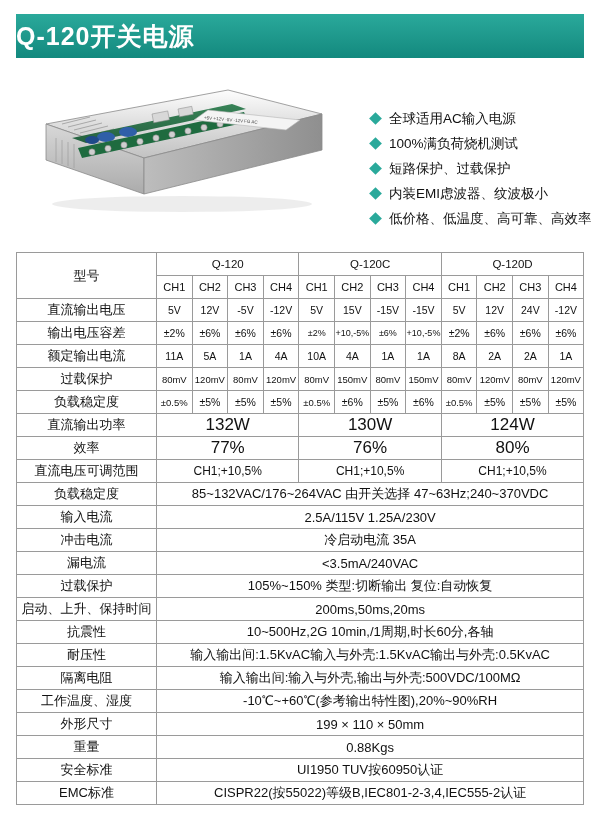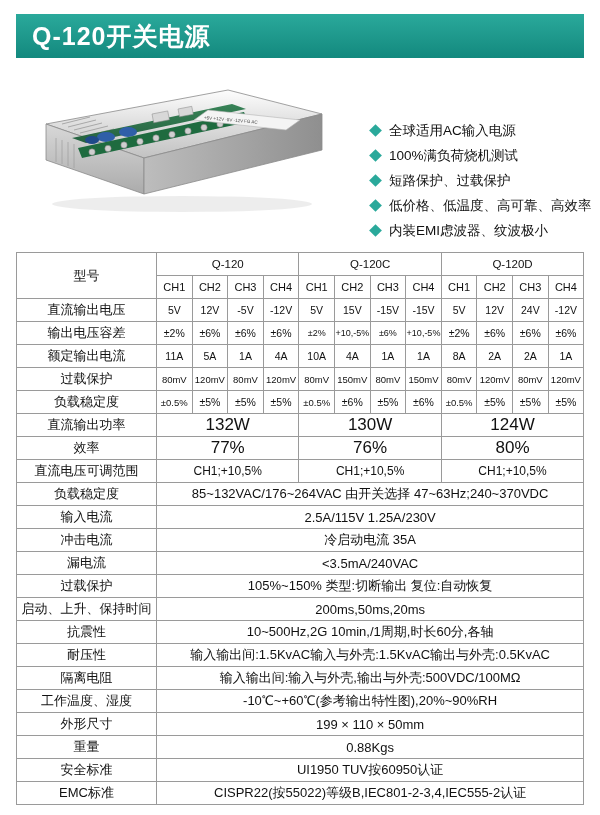--- a/index.html
+++ b/index.html
@@ -24,21 +24,20 @@
     background: #1f9a8e;
     background: linear-gradient(180deg, #2aa99b 0%, #13897e 100%);
     display: flex;
     align-items: center;
   }
   .header-title {
     color: #ffffff;
     font-size: 25px;
     font-weight: bold;
     letter-spacing: 1px;
-    padding-left: 16px;
     white-space: nowrap;
   }
 
   
   .product-area {
     position: absolute;
     left: 16px;
     top: 66px;
     width: 568px;
     height: 178px;
@@ -48,21 +47,21 @@
     position: absolute;
     left: 16px;
     top: 10px;
     width: 300px;
     height: 155px;
   }
 
   .bullets {
     position: absolute;
     left: 355px;
-    top: 56px;
+    top: 44px;
     width: 230px;
   }
   .bullet {
     display: flex;
     align-items: flex-start;
     margin-bottom: 7px;
     font-size: 13.5px;
     color: #111;
     white-space: nowrap;
   }
@@ -205,25 +204,25 @@
     <div class="bullet">
       <span class="diamond"></span>
       <span>100%满负荷烧机测试</span>
     </div>
     <div class="bullet">
       <span class="diamond"></span>
       <span>短路保护、过载保护</span>
     </div>
     <div class="bullet">
       <span class="diamond"></span>
-      <span>低价格、低温度、高可靠、高效率</span>
+      <span>内装EMI虑波器、纹波极小</span>
     </div>
     <div class="bullet">
       <span class="diamond"></span>
-      <span>内装EMI虑波器、纹波极小</span>
+      <span>低价格、低温度、高可靠、高效率</span>
     </div>
   </div>
 </div>
 
 <table class="spec">
   <colgroup>
     <col style="width:140px">
     <col class="colg">
       <col class="colg">
       <col class="colg">

